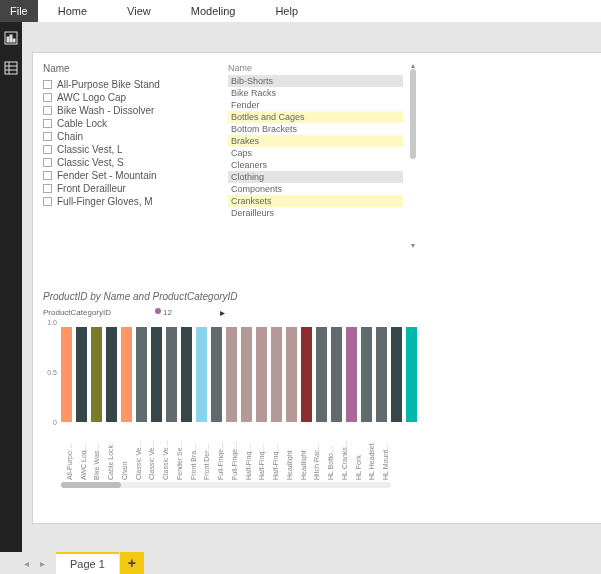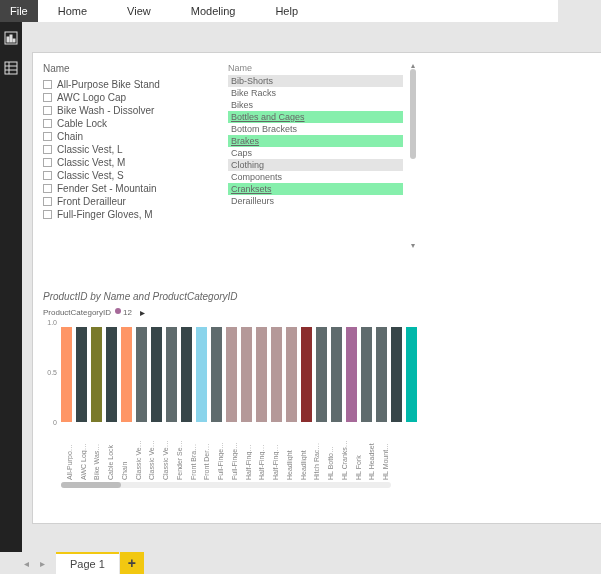--- a/index.html
+++ b/index.html
@@ -10,21 +10,21 @@
     color: #333;
     background: #e6e6e6;
     width: 601px;
     height: 574px;
     overflow: hidden;
     position: relative;
   }
   
   .menubar {
     position: absolute;
-    left: 0; top: 0; width: 558px; height: 22px;
+    left: 0; top: 0; width: 601px; height: 22px;
     background: #fff;
     display: flex;
     align-items: center;
   }
   .file-tab {
     height: 22px;
     background: #444;
     color: #fff;
     padding: 0 10px;
     display: flex;
@@ -108,21 +108,21 @@
   }
   .cat-row {
     height: 12px;
     font-size: 9px;
     color: #666;
     padding: 0 3px;
     display: flex;
     align-items: center;
   }
   .cat-row.shade { background: #e4e4e4; }
-  .cat-row.highlight { background: #86efac; text-decoration: underline; }
+  .cat-row.highlight { background: #fef9c3; }
   .vscroll {
     position: absolute;
     right: -14px;
     top: 6px;
     width: 8px;
     height: 170px;
   }
   .vscroll-track {
     width: 8px; height: 100%;
     position: relative;
@@ -155,20 +155,21 @@
     font-style: italic;
   }
   .legend {
     display: flex;
     align-items: center;
     flex-wrap: nowrap;
     font-size: 8px;
     color: #666;
     height: 12px;
     overflow: hidden;
+    gap: 40px;
   }
   .legend .lgtitle { margin-right: 4px; font-size:8px; }
   .legend-item {
     display: flex; align-items: flex-start;
     margin-right: 5px;
   }
   .legend-item .sw {
     width: 6px; height: 6px; border-radius: 50%;
     margin-right: 2px;
   }
@@ -342,24 +343,20 @@
           <div class="slicer-row">
             <span class="box"></span>
             <span>Chain</span>
           </div>
           <div class="slicer-row">
             <span class="box"></span>
             <span>Classic Vest, L</span>
           </div>
           <div class="slicer-row">
             <span class="box"></span>
-            <span>Classic Vest, M</span>
-          </div>
-          <div class="slicer-row">
-            <span class="box"></span>
             <span>Classic Vest, S</span>
           </div>
           <div class="slicer-row">
             <span class="box"></span>
             <span>Fender Set - Mountain</span>
           </div>
           <div class="slicer-row">
             <span class="box"></span>
             <span>Front Derailleur</span>
           </div>
@@ -368,25 +365,26 @@
             <span>Full-Finger Gloves, M</span>
           </div>
         </div>
     </div>
 
     <div class="catvisual">
       <div class="cat-title">Name</div>
       <div id="cat-list">
           <div class="cat-row shade">Bib-Shorts</div>
           <div class="cat-row ">Bike Racks</div>
-          <div class="cat-row ">Bikes</div>
+          <div class="cat-row ">Fender</div>
           <div class="cat-row highlight">Bottles and Cages</div>
           <div class="cat-row ">Bottom Brackets</div>
           <div class="cat-row highlight">Brakes</div>
           <div class="cat-row ">Caps</div>
+          <div class="cat-row ">Cleaners</div>
           <div class="cat-row shade">Clothing</div>
           <div class="cat-row ">Components</div>
           <div class="cat-row highlight">Cranksets</div>
           <div class="cat-row ">Derailleurs</div>
         </div>
       <div class="vscroll">
         <div class="vscroll-arrow" style="top:-8px">▴</div>
         <div class="vscroll-track">
           <div class="vscroll-thumb"></div>
         </div>

